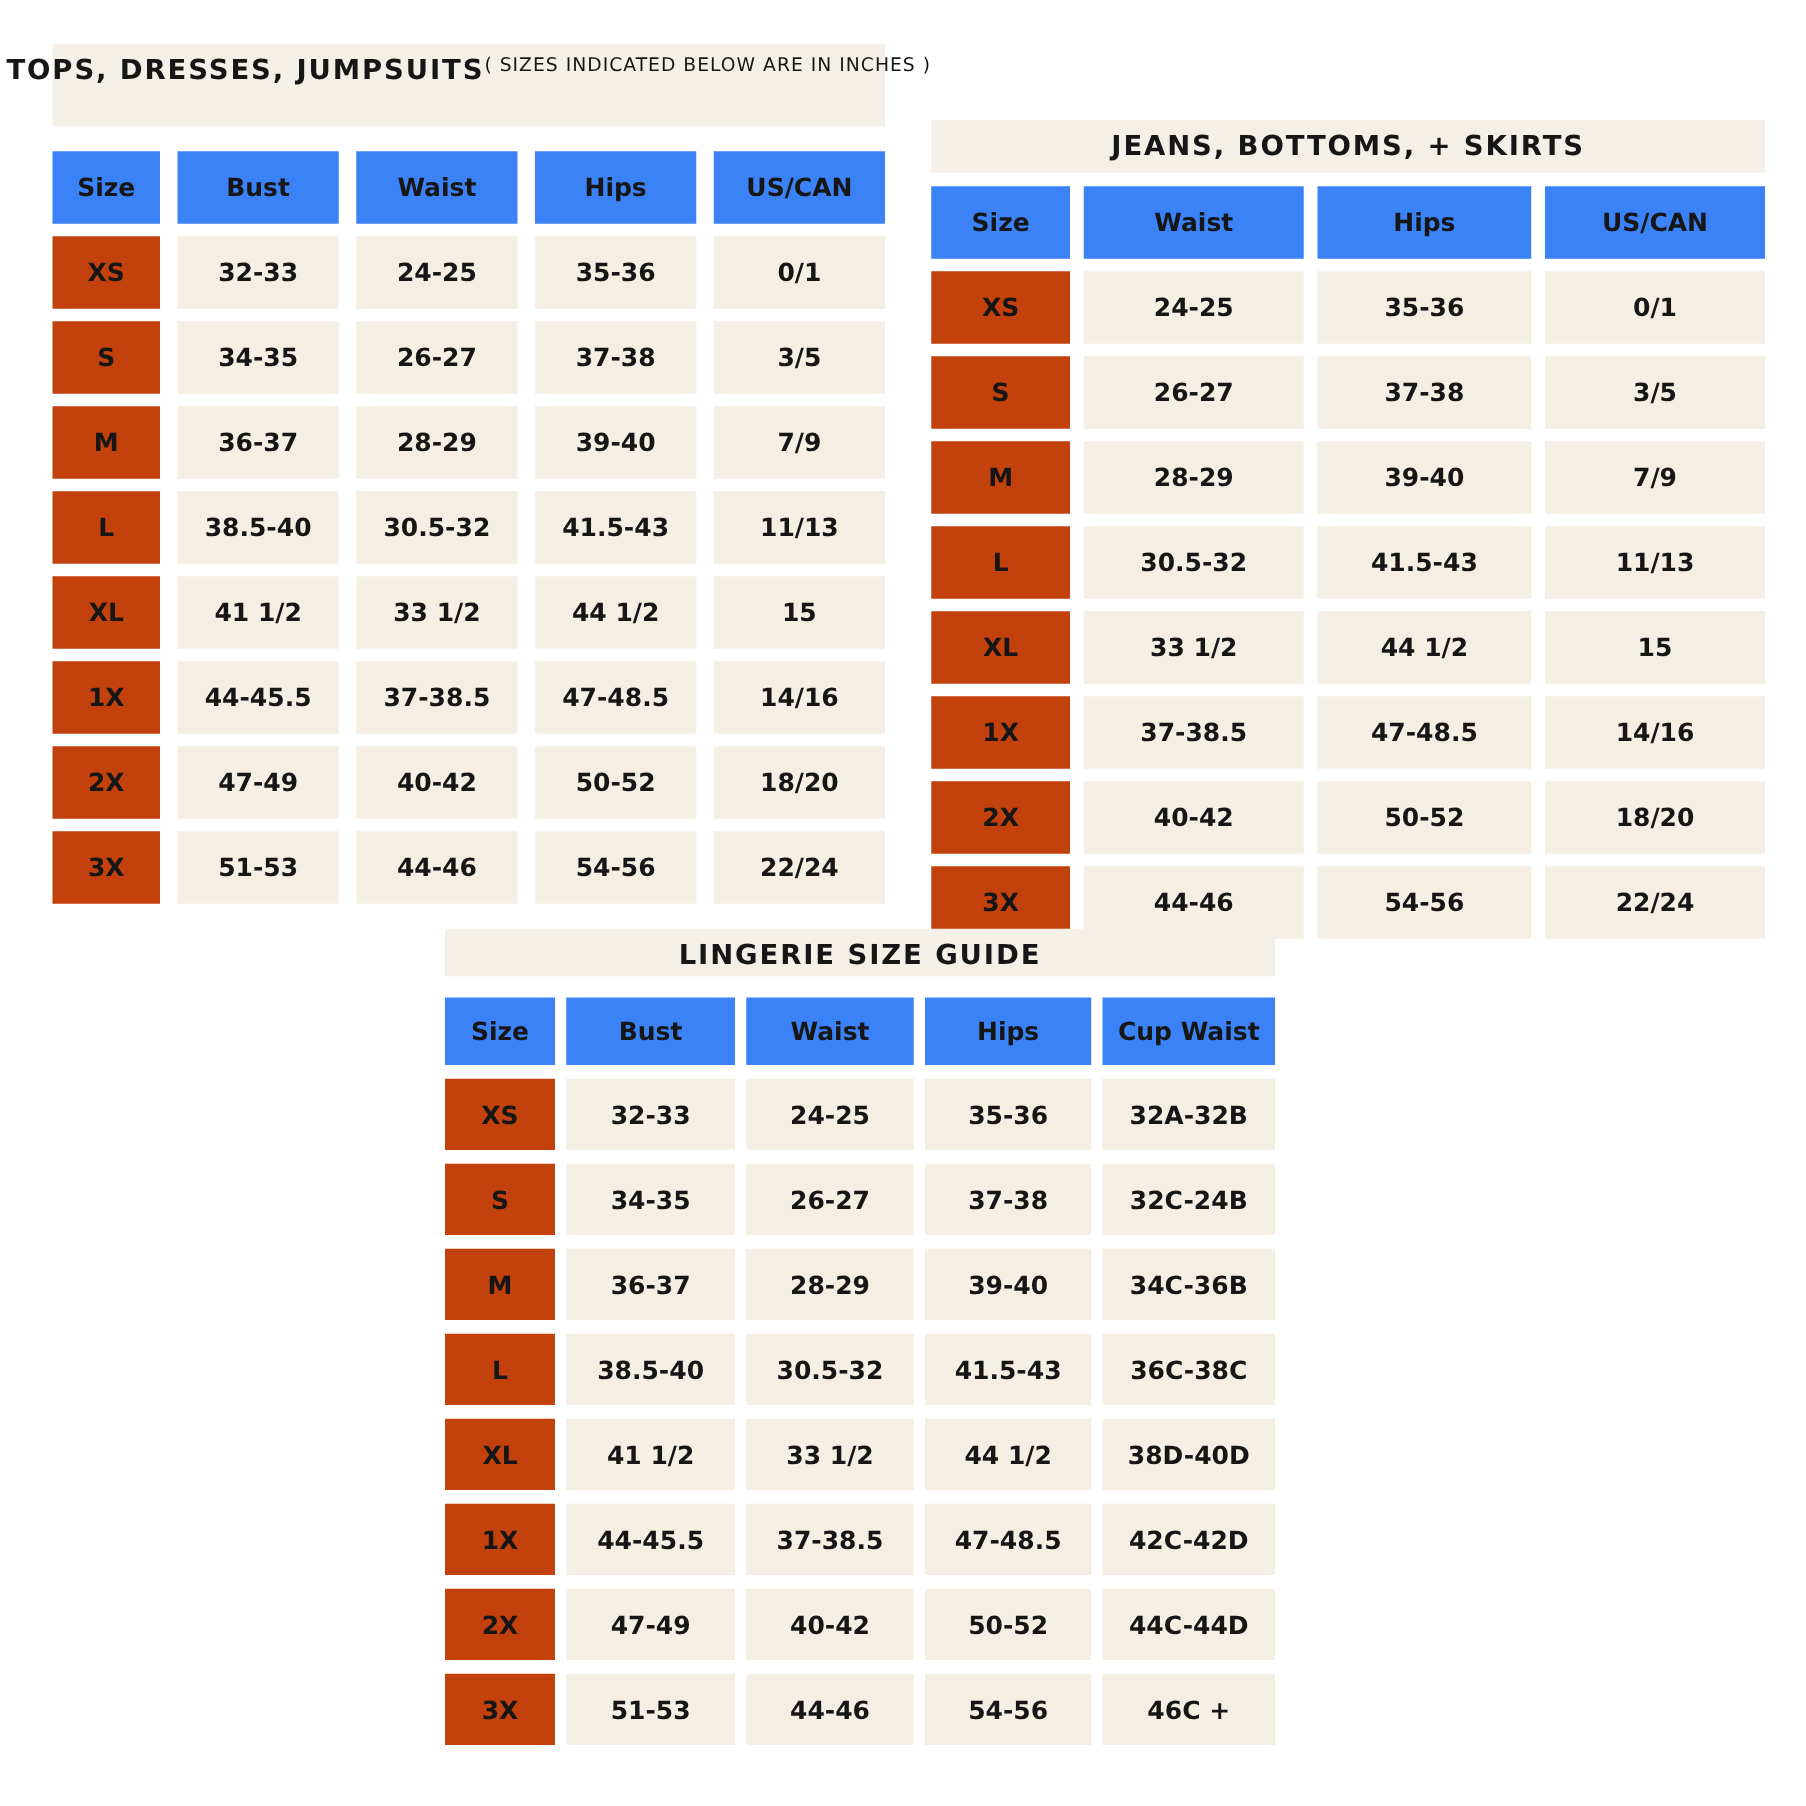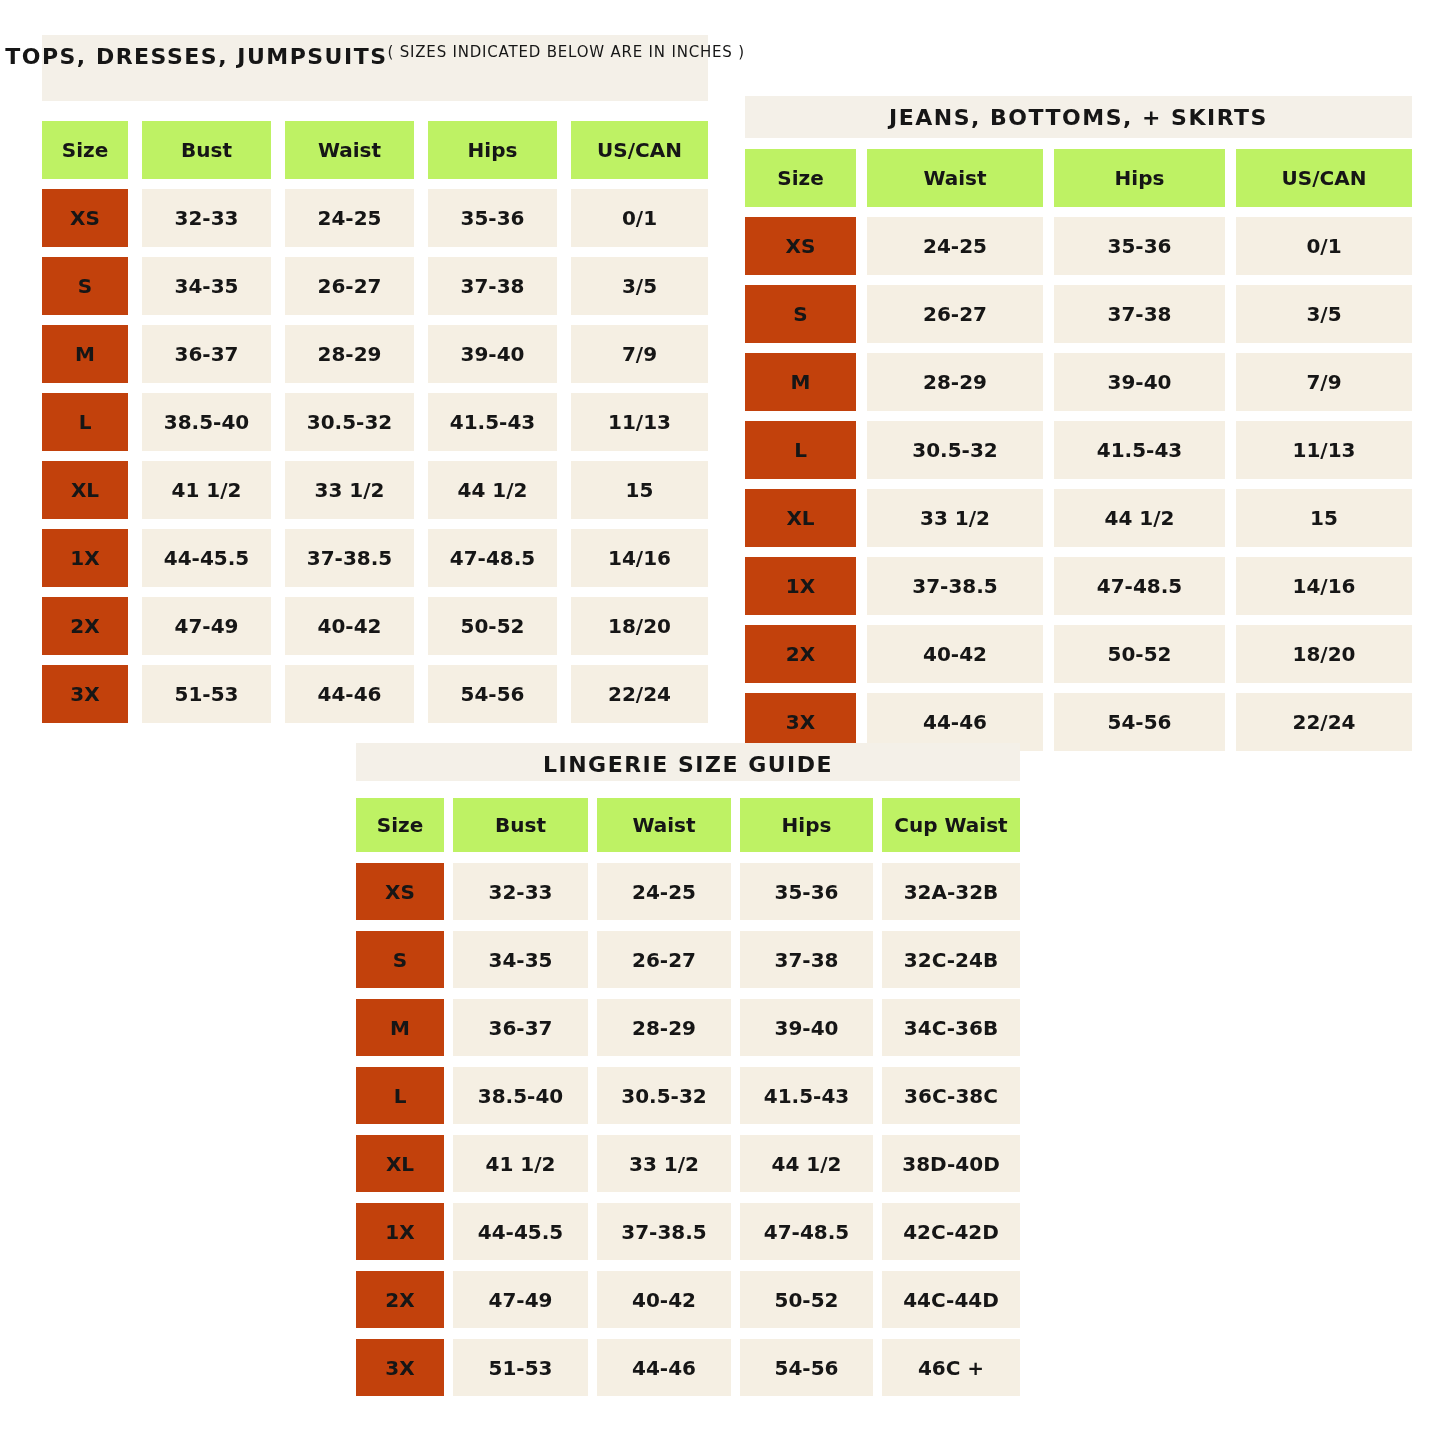--- a/index.html
+++ b/index.html
@@ -51,21 +51,21 @@
 
   .cell {
     display: flex;
     align-items: center;
     justify-content: center;
     font-weight: 700;
     font-size: 20px;
     text-align: center;
     white-space: nowrap;
   }
-  .cell.head { background: #bef264; font-size: 20px; }
+  .cell.head { background: #3b82f6; font-size: 20px; }
   .cell.size { background: #c2410c; }
   .cell.data { background: #f5efe3; }
 
   
   #table-tops     { left: 42px;  top: 35px;  width: 666px; }
   #table-tops .banner { height: 66px; margin-bottom: 20px; }
 
   #table-bottoms  { left: 745px; top: 68px;  width: 667px; margin-top: 28px; }
   #table-bottoms .banner { height: 42px; margin-bottom: 11px; }
 

